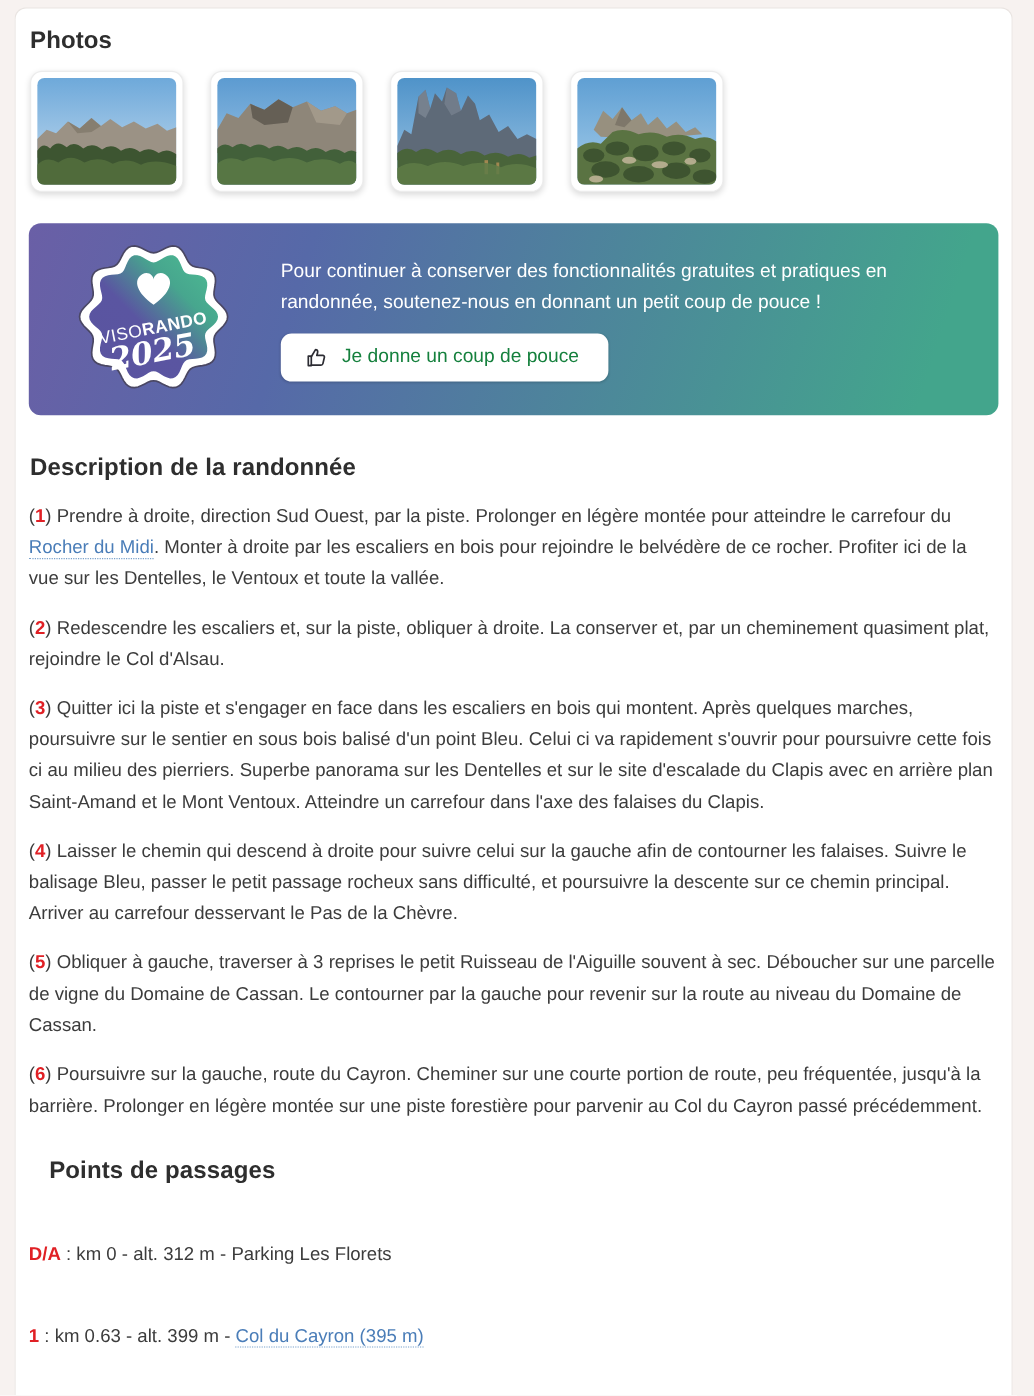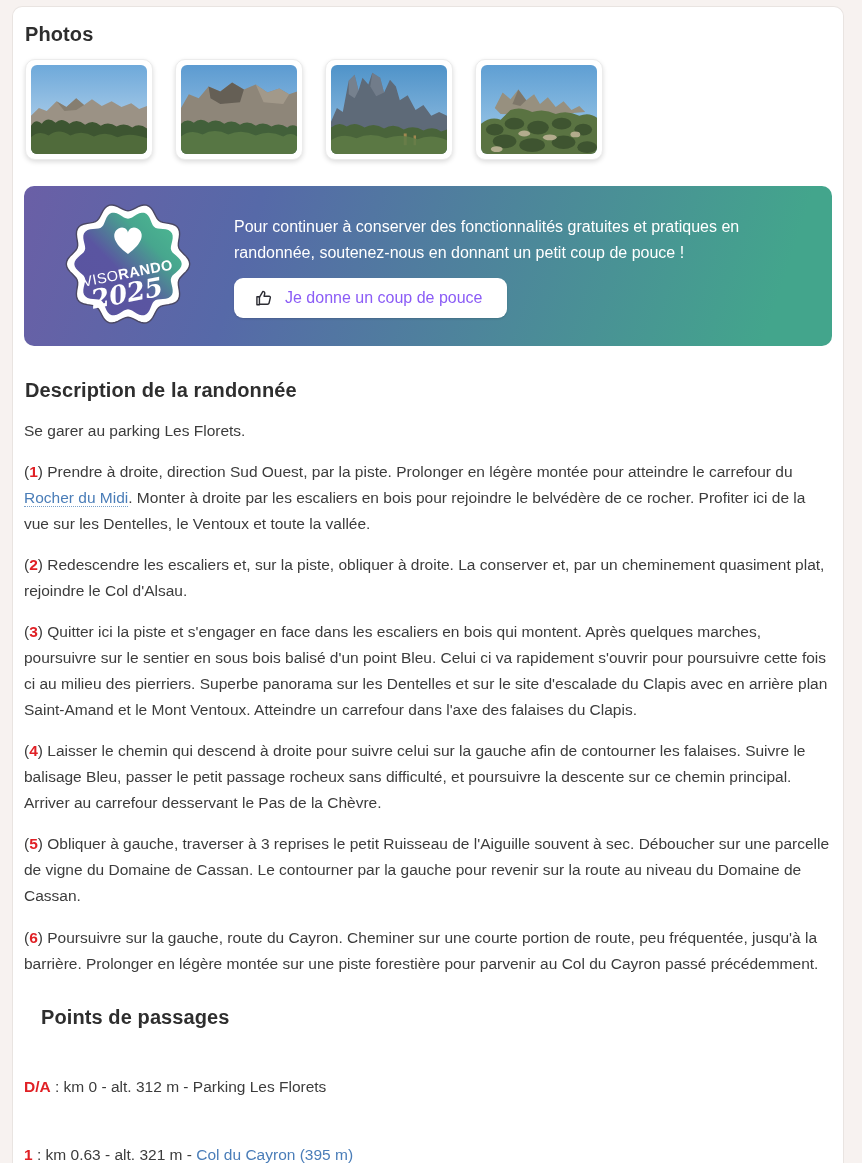--- a/index.html
+++ b/index.html
@@ -33,21 +33,21 @@
     margin-top:26px;height:160px;border-radius:10px;
     background:linear-gradient(108deg,#6a5fa6 0%,#5669a8 28%,#43a58c 92%);
     display:flex;align-items:center;box-sizing:border-box;padding-left:38px;
   }
   .badge-wrap{flex:0 0 auto;margin-right:40px;}
   .banner-right{flex:1;padding-right:28px;}
   .banner-message{color:#fff;font-size:16px;line-height:1.6;margin:0 0 13px;}
   .banner-message .seg-bold{font-weight:400;}
   .support-button{
     display:inline-flex;align-items:center;gap:11px;background:#fff;border:none;
-    border-radius:9px;padding:10px 24px 10px 20px;font-size:16px;color:#8b5cf6;
+    border-radius:9px;padding:10px 24px 10px 20px;font-size:16px;color:#15803d;
     font-family:inherit;cursor:pointer;box-shadow:0 1px 2px rgba(0,0,0,.15);
   }
   .thumb{display:inline-flex;}
 
   
   .para{font-size:15.5px;line-height:1.68;color:#3c3c3c;margin:0 0 15px;}
   .seg-red{color:#e02025;font-weight:700;}
   .seg-bold{font-weight:700;}
   a.seg-link{color:#4a7db8;text-decoration:none;border-bottom:1px dotted #79a1cb;cursor:pointer;}
 
@@ -171,28 +171,27 @@
             <path d="M6.5 11.2l4.2-7.2c1 0 2.2.7 2.2 2.2 0 1-.6 2.8-.9 3.6h6.1c1 0 1.7.9 1.5 1.8l-1.5 6.4c-.2.9-1 1.5-1.9 1.5H6.5"></path>
           </svg>
         </span>
         <span>Je donne un coup de pouce</span>
       </button>
     </div>
   </div>
 
   <h2 class="heading" id="desc-heading">Description de la randonnée</h2>
   <div>
-    <p class="para"><span class="seg seg-plain">Se garer au parking Les Florets.</span></p>
       <p class="para"><span class="seg seg-plain">(</span><span class="seg seg-red">1</span><span class="seg seg-plain">) Prendre à droite, direction Sud Ouest, par la piste. Prolonger en légère montée pour atteindre le carrefour du </span><a href="#" class="seg seg-link">Rocher du Midi</a><span class="seg seg-plain">. Monter à droite par les escaliers en bois pour rejoindre le belvédère de ce rocher. Profiter ici de la vue sur les Dentelles, le Ventoux et toute la vallée.</span></p>
       <p class="para"><span class="seg seg-plain">(</span><span class="seg seg-red">2</span><span class="seg seg-plain">) Redescendre les escaliers et, sur la piste, obliquer à droite. La conserver et, par un cheminement quasiment plat, rejoindre le Col d'Alsau.</span></p>
       <p class="para"><span class="seg seg-plain">(</span><span class="seg seg-red">3</span><span class="seg seg-plain">) Quitter ici la piste et s'engager en face dans les escaliers en bois qui montent. Après quelques marches, poursuivre sur le sentier en sous bois balisé d'un point Bleu. Celui ci va rapidement s'ouvrir pour poursuivre cette fois ci au milieu des pierriers. Superbe panorama sur les Dentelles et sur le site d'escalade du Clapis avec en arrière plan Saint-Amand et le Mont Ventoux. Atteindre un carrefour dans l'axe des falaises du Clapis.</span></p>
       <p class="para"><span class="seg seg-plain">(</span><span class="seg seg-red">4</span><span class="seg seg-plain">) Laisser le chemin qui descend à droite pour suivre celui sur la gauche afin de contourner les falaises. Suivre le balisage Bleu, passer le petit passage rocheux sans difficulté, et poursuivre la descente sur ce chemin principal. Arriver au carrefour desservant le Pas de la Chèvre.</span></p>
       <p class="para"><span class="seg seg-plain">(</span><span class="seg seg-red">5</span><span class="seg seg-plain">) Obliquer à gauche, traverser à 3 reprises le petit Ruisseau de l'Aiguille souvent à sec. Déboucher sur une parcelle de vigne du Domaine de Cassan. Le contourner par la gauche pour revenir sur la route au niveau du Domaine de Cassan.</span></p>
       <p class="para"><span class="seg seg-plain">(</span><span class="seg seg-red">6</span><span class="seg seg-plain">) Poursuivre sur la gauche, route du Cayron. Cheminer sur une courte portion de route, peu fréquentée, jusqu'à la barrière. Prolonger en légère montée sur une piste forestière pour parvenir au Col du Cayron passé précédemment.</span></p>
   </div>
 
   <h2 class="heading" id="wp-heading">Points de passages</h2>
   <div>
     <div class="wp-line"><span class="seg seg-red">D/A</span><span class="seg seg-plain"> : km 0 - alt. 312 m - Parking Les Florets</span></div>
-      <div class="wp-line"><span class="seg seg-red">1</span><span class="seg seg-plain"> : km 0.63 - alt. 321 m - </span><a href="#" class="seg seg-link">Col du Cayron (395 m)</a></div>
+      <div class="wp-line"><span class="seg seg-red">1</span><span class="seg seg-plain"> : km 0.63 - alt. 399 m - </span><a href="#" class="seg seg-link">Col du Cayron (395 m)</a></div>
   </div>
 
 </div>
 
 </body></html>

